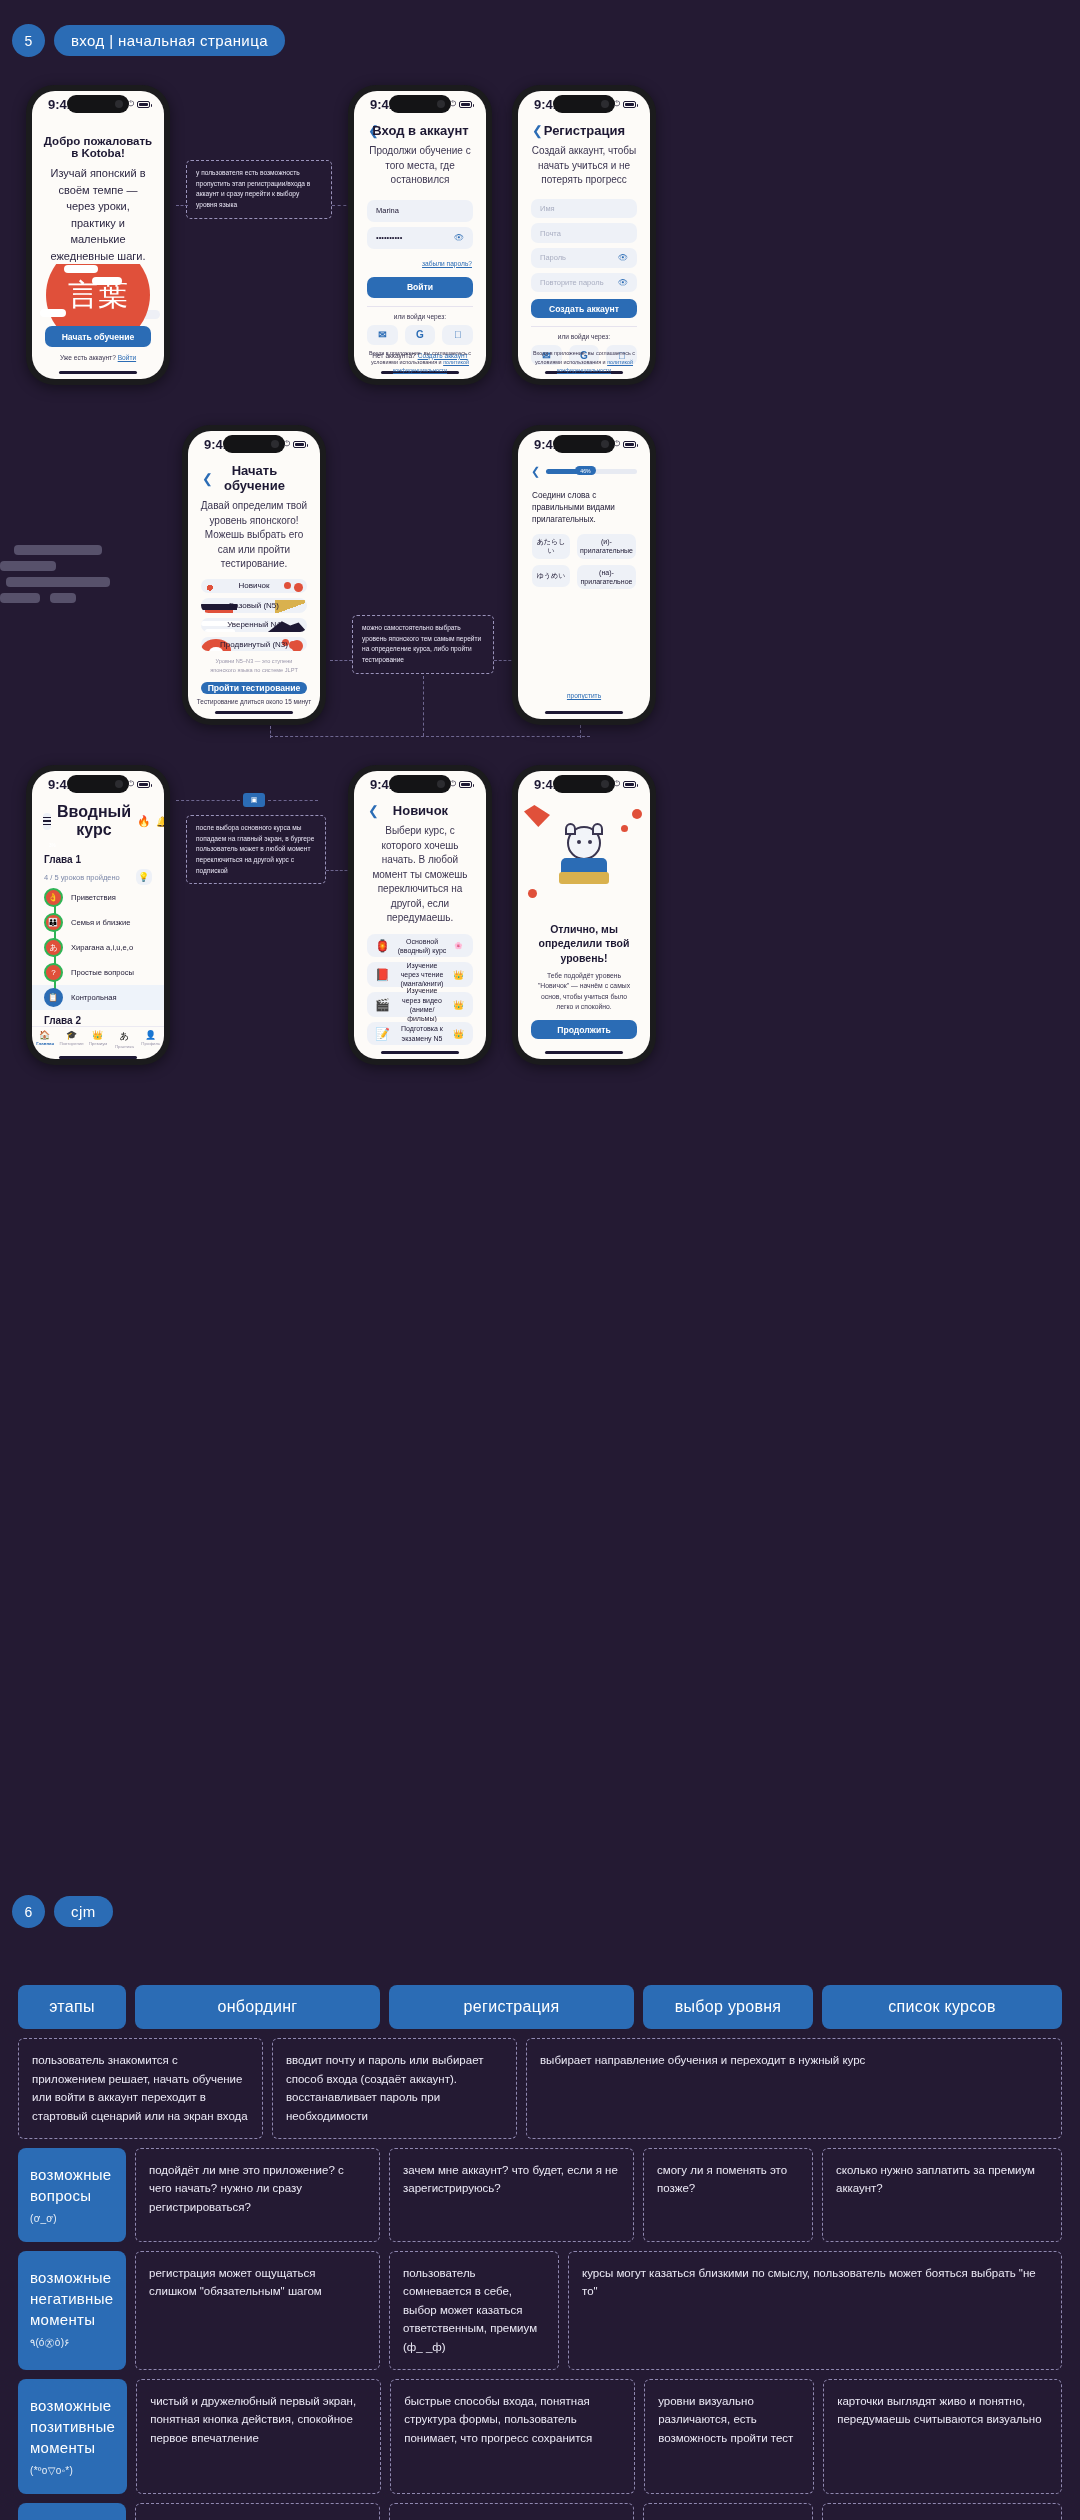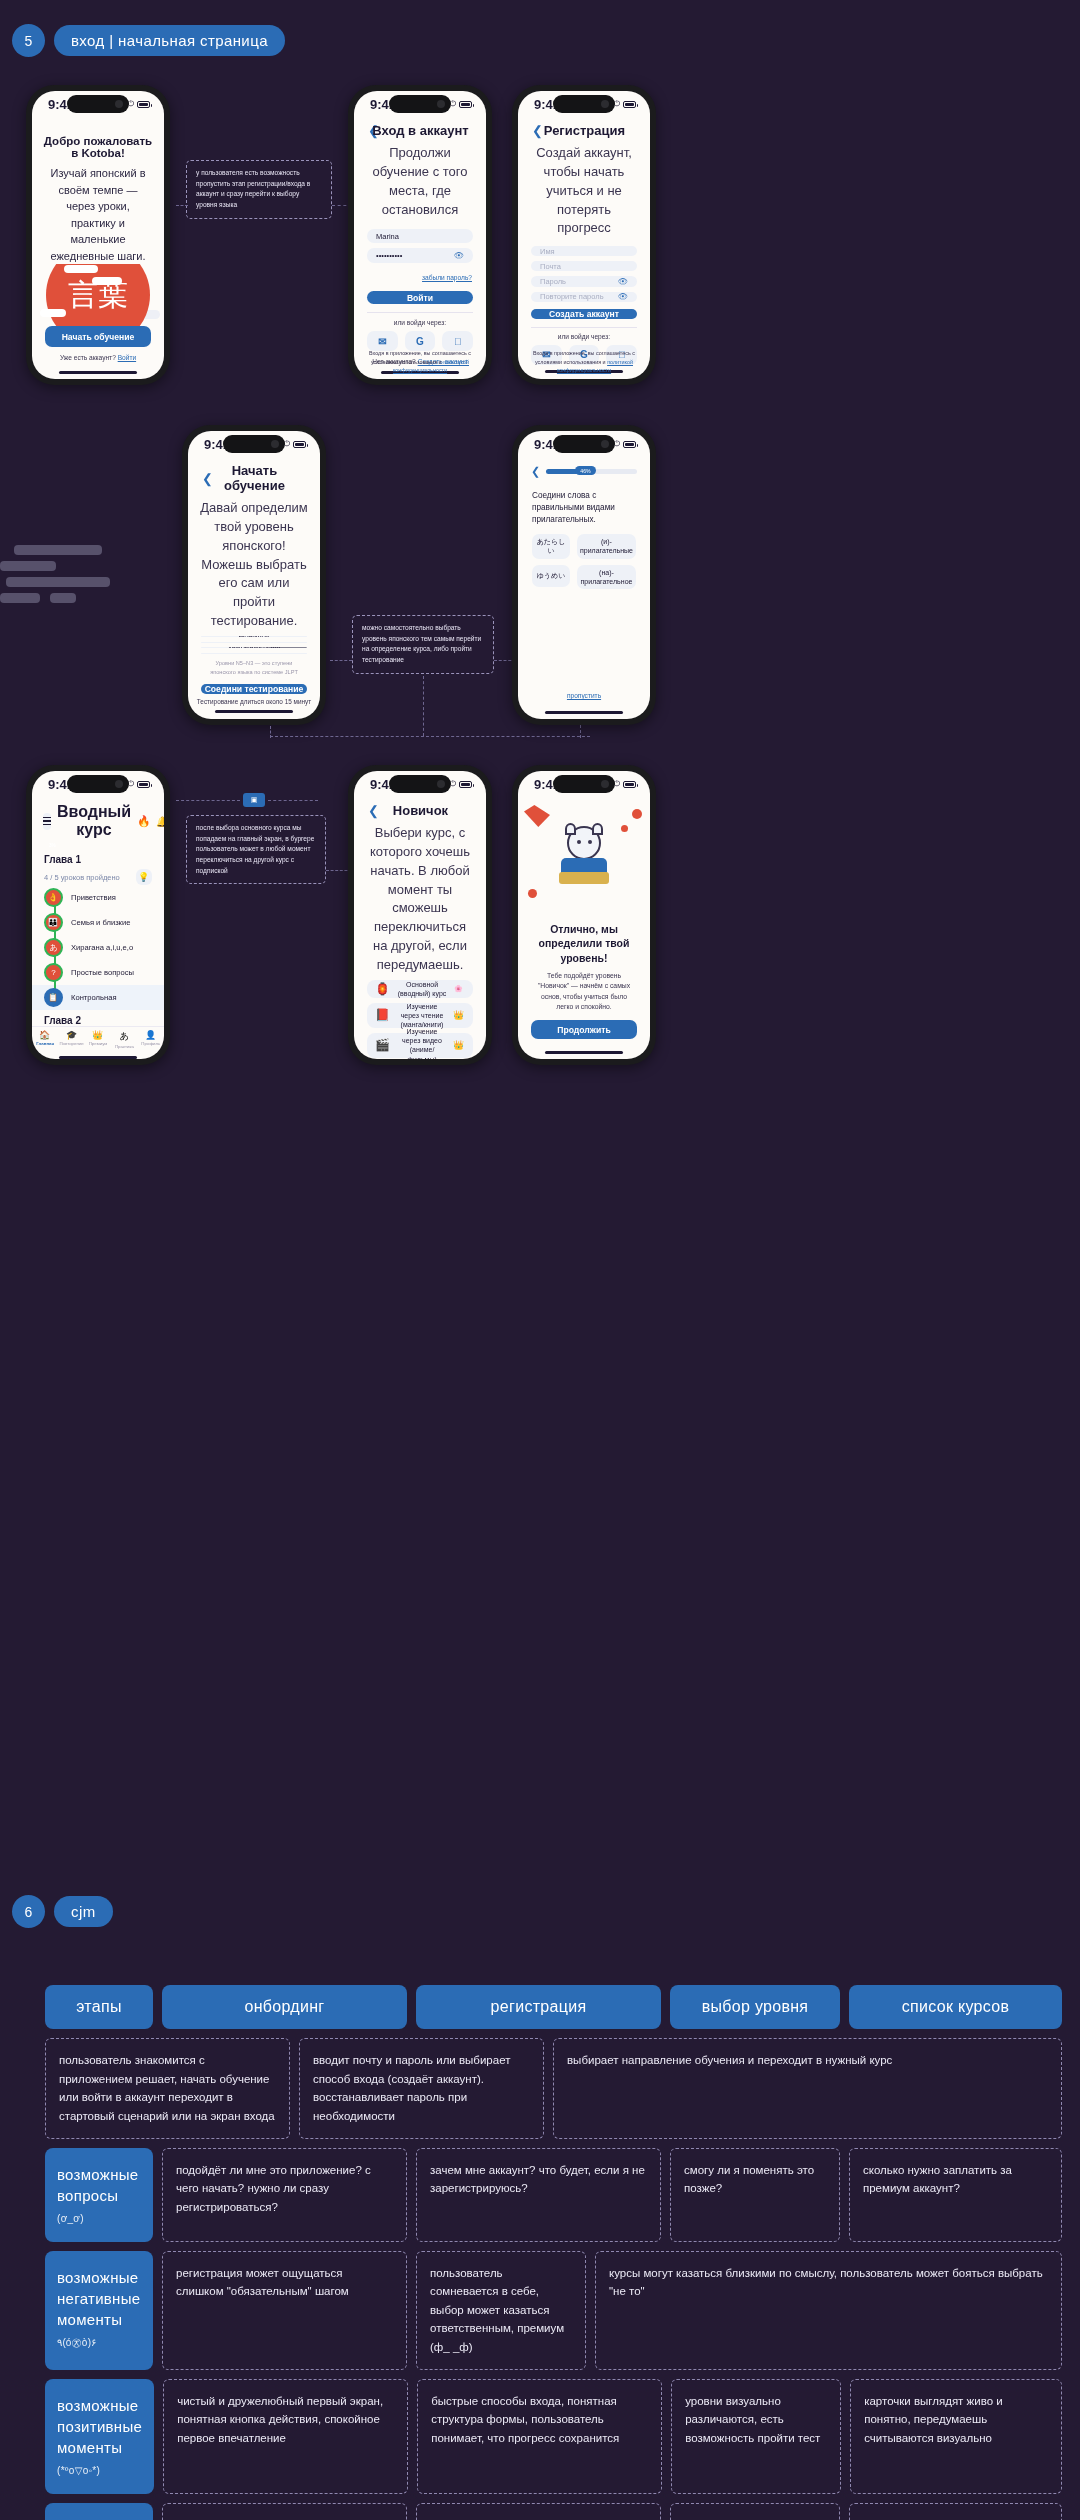--- a/index.html
+++ b/index.html
@@ -60,21 +60,21 @@
   .batt::before{content:"";position:absolute;inset:1px;background:#1d1833;border-radius:1px;}
   .batt::after{content:"";position:absolute;right:-3px;top:2px;width:1.5px;height:3px;background:#1d1833;border-radius:0 1px 1px 0;}
   .homebar { height: 14px; flex:0 0 14px; display:flex;align-items:center;justify-content:center;}
   .homebar::after{content:"";width:78px;height:3px;border-radius:2px;background:#1d1833;}
   .body-area { flex: 1; overflow: hidden; position: relative; display:flex; flex-direction:column;}
 
   
   .nav { display:flex; align-items:center; padding: 6px 14px 2px; position:relative; }
   .nav .back { color:#2b6cb5; font-size:13px; line-height:1; font-weight:300;}
   .nav .ttl { flex:1; text-align:center; font-size:13px; font-weight:bold; color:#1d1833; margin-left:-10px;}
-  .sub { font-size: 13px; color:#3b3550; text-align:center; padding: 4px 12px 0; line-height:1.45;}
+  .sub { font-size: 10px; color:#3b3550; text-align:center; padding: 4px 12px 0; line-height:1.45;}
   .field {
     margin: 5px 13px 0; background:#eef1f7; border-radius:7px;
     height: 22px; display:flex; align-items:center; padding: 0 9px;
     font-size: 7.5px; color:#1d1833; position:relative;
   }
   .field.ph { color:#a9aec2; }
   .eye { position:absolute; right:9px; color:#2b6cb5; font-size:8px;}
   .linkr { text-align:right; padding: 3px 14px 0; }
   .linkr a, .lnk { color:#2b6cb5; font-size:6.6px; text-decoration: underline; }
   .btn-primary {
@@ -164,21 +164,21 @@
   .connline{ position:absolute; border-top:1px dashed #6e6690; }
   .connlineV{ position:absolute; border-left:1px dashed #6e6690; }
   .mini-chip{position:absolute;width:22px;height:14px;border-radius:3px;background:#2b6cb5;display:flex;align-items:center;justify-content:center;font-size:7px;color:#fff;}
 
   
   .leftcloud{position:absolute;}
   .leftcloud b{display:block;background:#57516b;border-radius:4px;position:absolute;}
 
   
   .cjm { position:absolute; left:18px; top:1985px; width:1044px; }
-  .cjm-row { display:flex; gap:9px; margin-bottom:9px;margin-left:27px; }
+  .cjm-row { display:flex; gap:9px; margin-bottom:9px; }
   .cjm-head-cell {
     background:#2b6cb5; color:#fff; border-radius:8px;
     display:flex;align-items:center;justify-content:center;
     font-size:16px; letter-spacing:.3px; padding:13px 6px; text-align:center;
   }
   .cjm-rowlabel {
     background:#2b6cb5;color:#fff;border-radius:8px;padding:16px 12px;
     font-size:15px; line-height:1.4; letter-spacing:.3px;
   }
   .cjm-rowlabel em{display:block;font-style:normal;font-size:10px;opacity:.9;margin-top:6px;}
@@ -397,21 +397,21 @@
       <div class="lvl-card">
         <div class="deco" style="left:0;top:2px;width:30px;height:22px;border-radius:50% 50% 40% 40%;background:#e0503a;"></div>
         <div class="deco" style="left:8px;top:10px;width:14px;height:10px;background:#fff;border-radius:50%;"></div>
         <div class="deco" style="right:4px;top:3px;width:12px;height:12px;border-radius:50%;background:#e0503a;"></div>
         <div class="deco" style="right:18px;top:2px;width:7px;height:7px;border-radius:50%;background:#e0503a;"></div>
         <div class="deco" style="right:10px;bottom:2px;width:8px;height:8px;border-radius:50%;background:#e0503a;"></div>
         <span>Продвинутый (N3)</span>
       </div>
       <div class="hint">Уровни N5–N3 — это ступени японского языка по системе JLPT</div>
       <div style="flex:1"></div>
-      <div class="btn-primary">Соедини тестирование</div>
+      <div class="btn-primary">Пройти тестирование</div>
       <div class="foot-note">Тестирование длиться около 15 минут</div>
       <div class="homebar"></div>
     </div>
   </div>
 </div>
 
 <div class="note" style="left:352px; top:615px; width:142px; font-size:6.6px; line-height:1.62; padding:7px 9px;">можно самостоятельно выбрать уровень японского тем самым перейти на определение курса, либо пройти тестирование</div>
 <div class="connline" style="left:330px; top:660px; width:22px;"></div>
 <div class="connline" style="left:494px; top:660px; width:22px;"></div>
 <div class="connlineV" style="left:423px; top:676px; height:60px;"></div>

